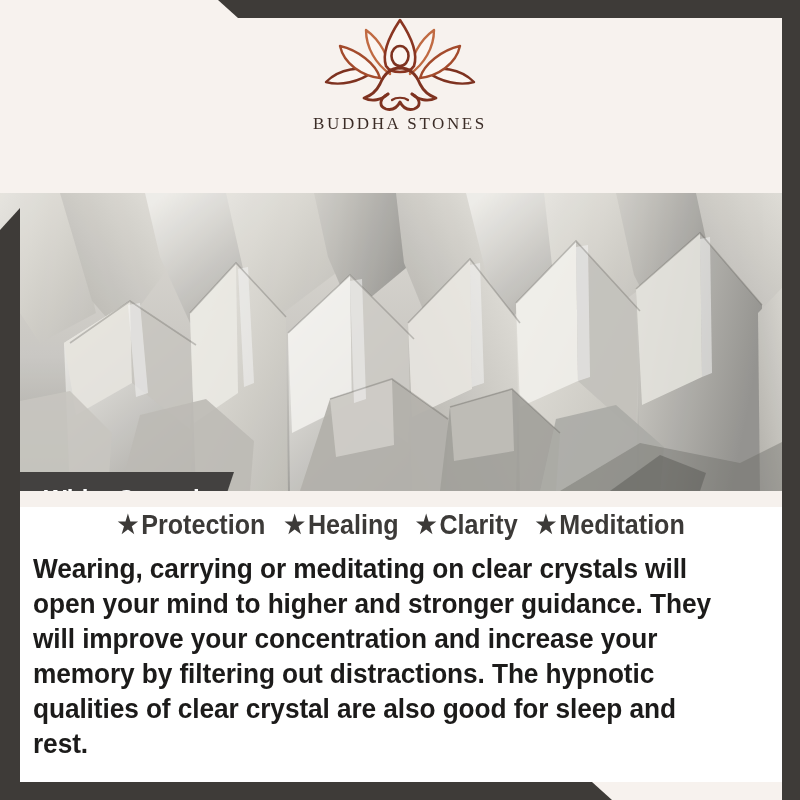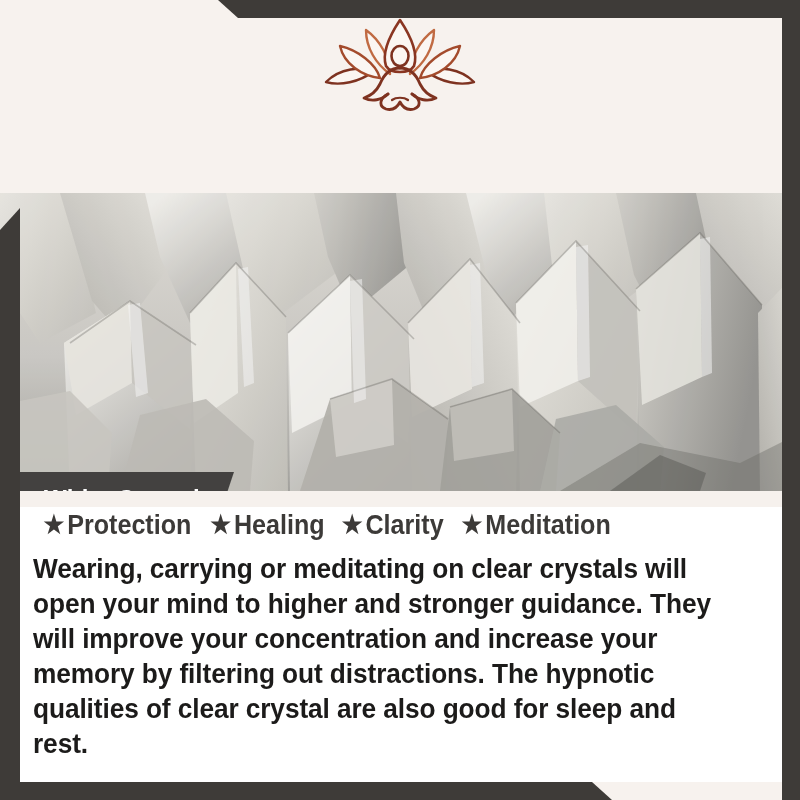--- a/index.html
+++ b/index.html
@@ -164,23 +164,22 @@
     width: 100%;
     height: 16px;
     background: #f6f1ed;
   }
 
   .benefits {
     position: absolute;
     left: 0;
     top: 19px;
     width: 762px;
-    text-align: left;
+    text-align: center;
     white-space: nowrap;
-    padding-left: 18px;
   }
   .benefit {
     display: inline-block;
     font-family: "Liberation Sans Narrow", "Liberation Sans", sans-serif;
     font-size: 27px;
     font-weight: bold;
     color: #3c3a38;
     transform: scaleX(0.93);
   }
   .benefit .star {
@@ -235,20 +234,21 @@
                    C62 86 72 84 78 78" stroke="#7e3220" stroke-width="2.8"></path>
           <path d="M90 52 C100 52 106 58 110 68 C114 76 120 80 126 82
                    C118 86 108 84 102 78" stroke="#7e3220" stroke-width="2.8"></path>
 
           <path d="M78 78 C70 82 68 90 76 93 C84 95 88 90 90 86
                    C92 90 96 95 104 93 C112 90 110 82 102 78" stroke="#7e3220" stroke-width="2.8"></path>
 
           <path d="M82 84 C86 81 94 81 98 84" stroke="#7e3220" stroke-width="2.2"></path>
         </g>
       </svg>
+      <span class="brand-name">BUDDHA STONES</span>
     </div>
 
   </div>
 
   <div class="photo">
     <svg class="photo-canvas" viewBox="0 0 800 298" preserveAspectRatio="none">
       <defs>
         <linearGradient id="bgq" x1="0" y1="0" x2="0" y2="1">
           <stop offset="0" stop-color="#e6e3dd"></stop>
           <stop offset="0.55" stop-color="#d2d0cb"></stop>

